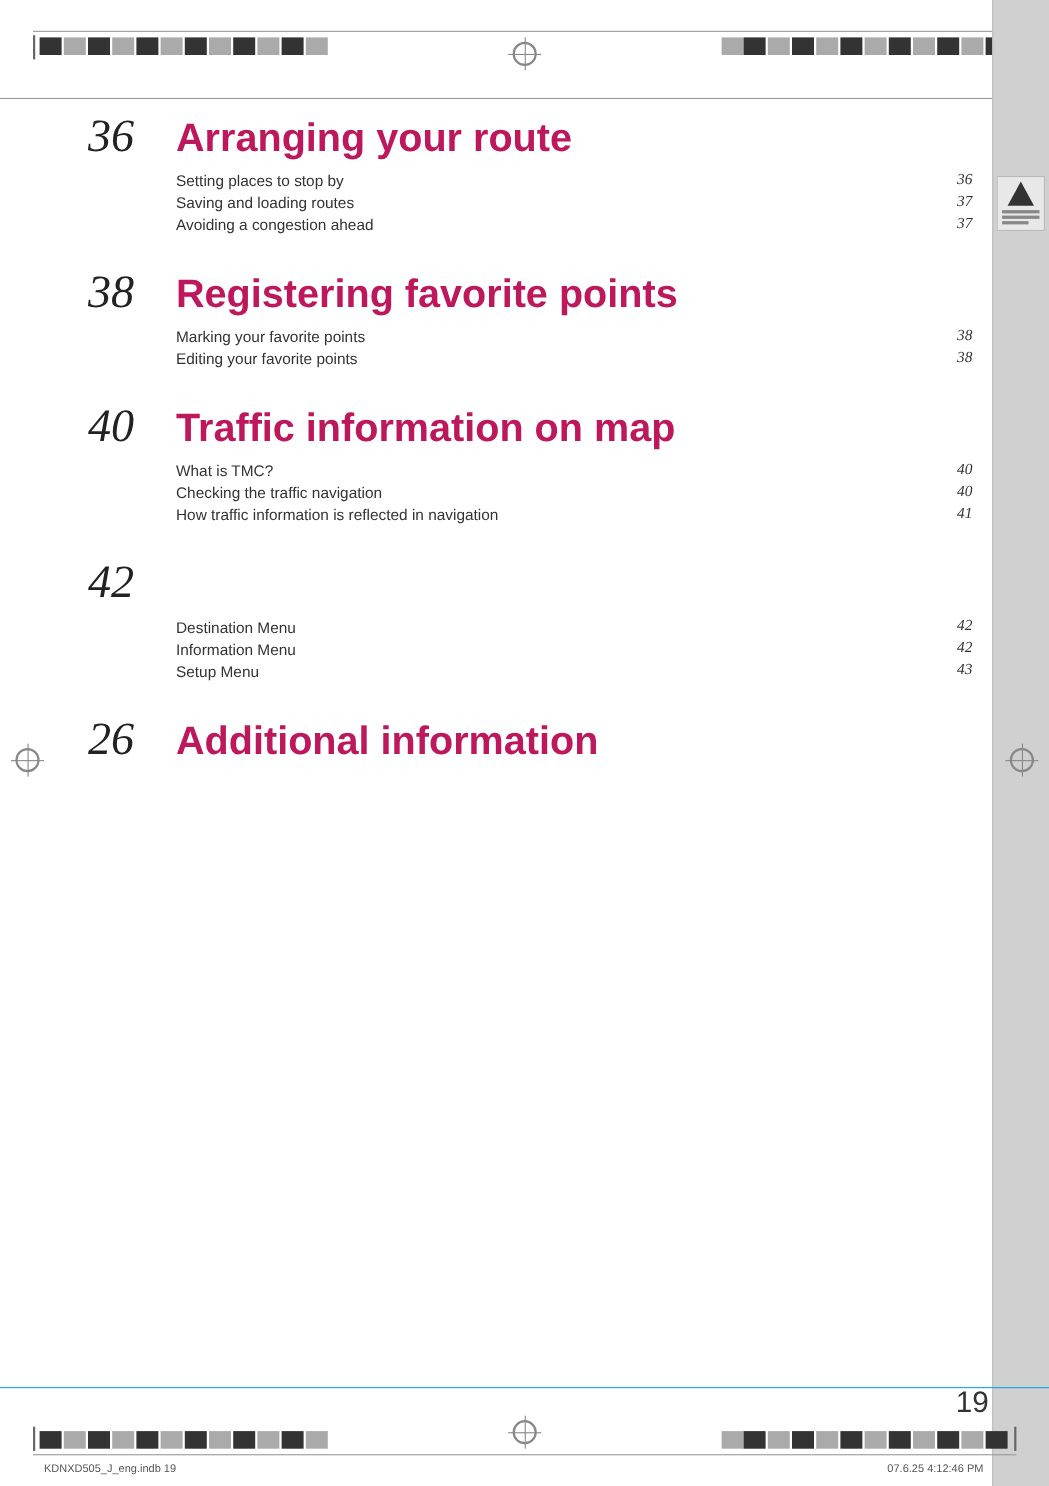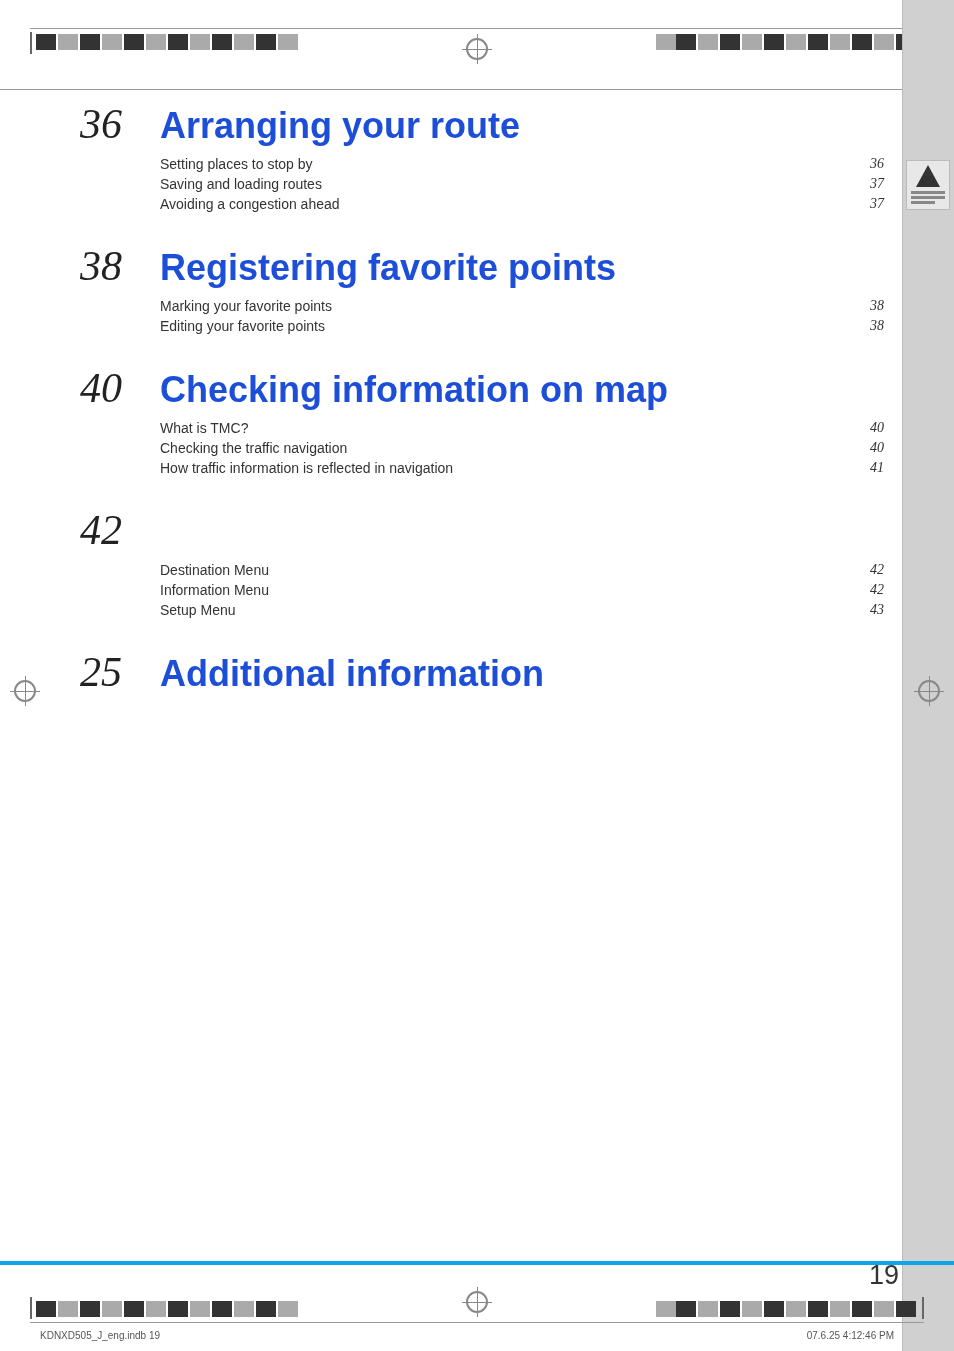--- a/index.html
+++ b/index.html
@@ -210,21 +210,21 @@
       background: #888;
     }
 
     
     .bottom-border {
       position: absolute;
       bottom: 0;
       left: 0;
       right: 0;
       height: 90px;
-      border-top: 4px solid #0ea5e9;
+      border-top: 1px solid #0ea5e9;
     }
 
     .bottom-inner-line {
       position: absolute;
       bottom: 28px;
       left: 30px;
       right: 30px;
       height: 1px;
       background: #999;
     }
@@ -346,21 +346,21 @@
       font-style: italic;
       color: #222;
       min-width: 80px;
       font-family: Georgia, 'Times New Roman', serif;
       font-weight: normal;
     }
 
     .toc-title {
       font-size: 36px;
       font-weight: bold;
-      color: #1d4ed8;
+      color: #be185d;
       font-family: Arial, Helvetica, sans-serif;
     }
 
     .toc-entries {
       margin-left: 80px;
     }
 
     .toc-entry {
       display: flex;
       justify-content: space-between;
@@ -486,21 +486,21 @@
         <span class="toc-entry-label">Editing your favorite points</span>
         <span class="toc-divider"></span>
         <span class="toc-entry-page">38</span>
       </div>
     </div>
   </div>
 
   <div class="toc-section">
     <div class="toc-heading-row">
       <span class="toc-number">40</span>
-      <span class="toc-title">Checking information on map</span>
+      <span class="toc-title">Traffic information on map</span>
     </div>
     <div class="toc-entries">
       <div class="toc-entry">
         <span class="toc-entry-label">What is TMC?</span>
         <span class="toc-divider"></span>
         <span class="toc-entry-page">40</span>
       </div>
       <div class="toc-entry">
         <span class="toc-entry-label">Checking the traffic navigation</span>
         <span class="toc-divider"></span>
@@ -532,21 +532,21 @@
       <div class="toc-entry">
         <span class="toc-entry-label">Setup Menu</span>
         <span class="toc-divider"></span>
         <span class="toc-entry-page">43</span>
       </div>
     </div>
   </div>
 
   <div class="toc-section">
     <div class="toc-heading-row">
-      <span class="toc-number">25</span>
+      <span class="toc-number">26</span>
       <span class="toc-title">Additional information</span>
     </div>
   </div>
 
 </div>
 
 <div class="page-number-box">
   <span style="font-size: 27px; color: #333; font-family: Arial, Helvetica, sans-serif;">19</span>
 </div>
 

